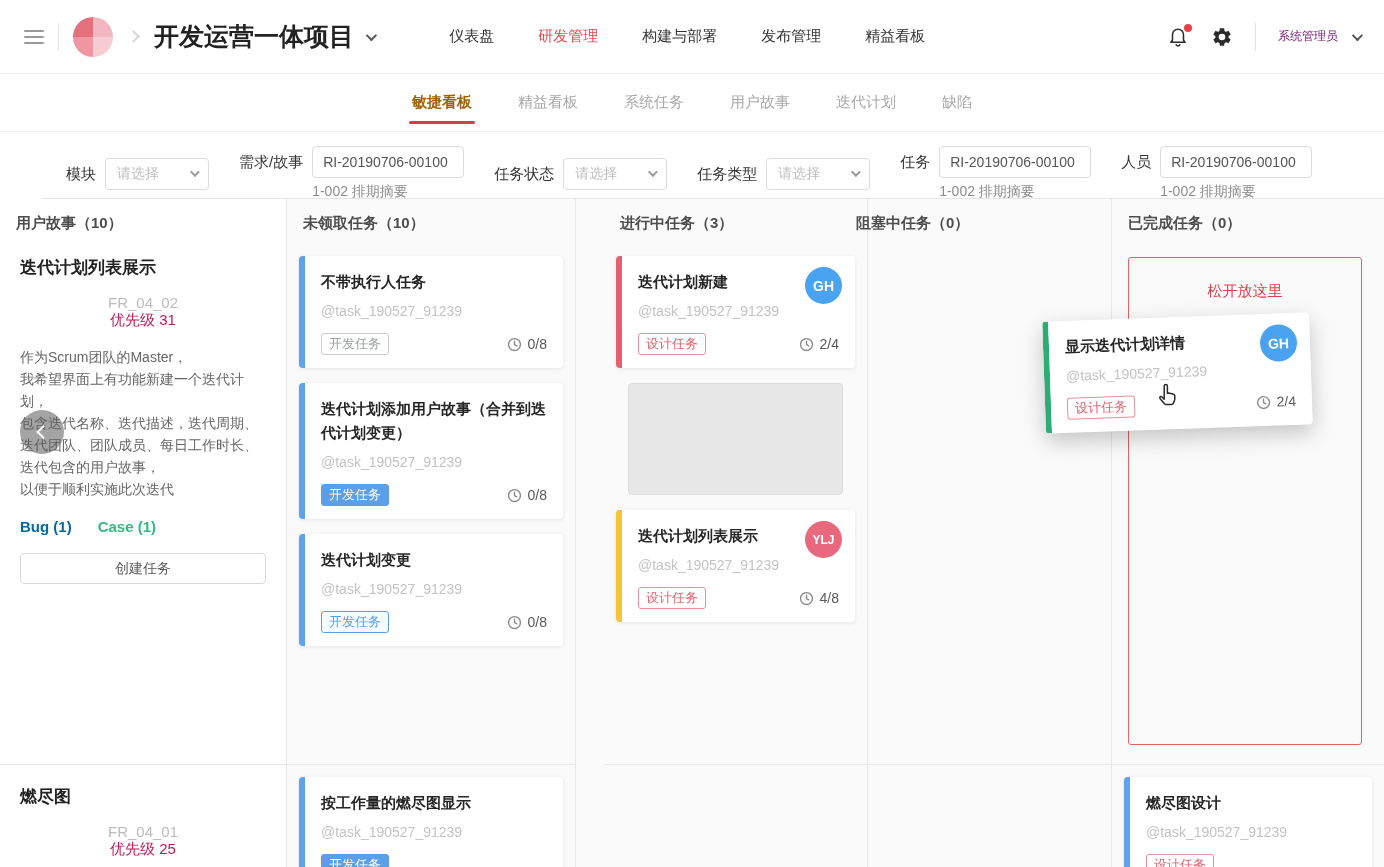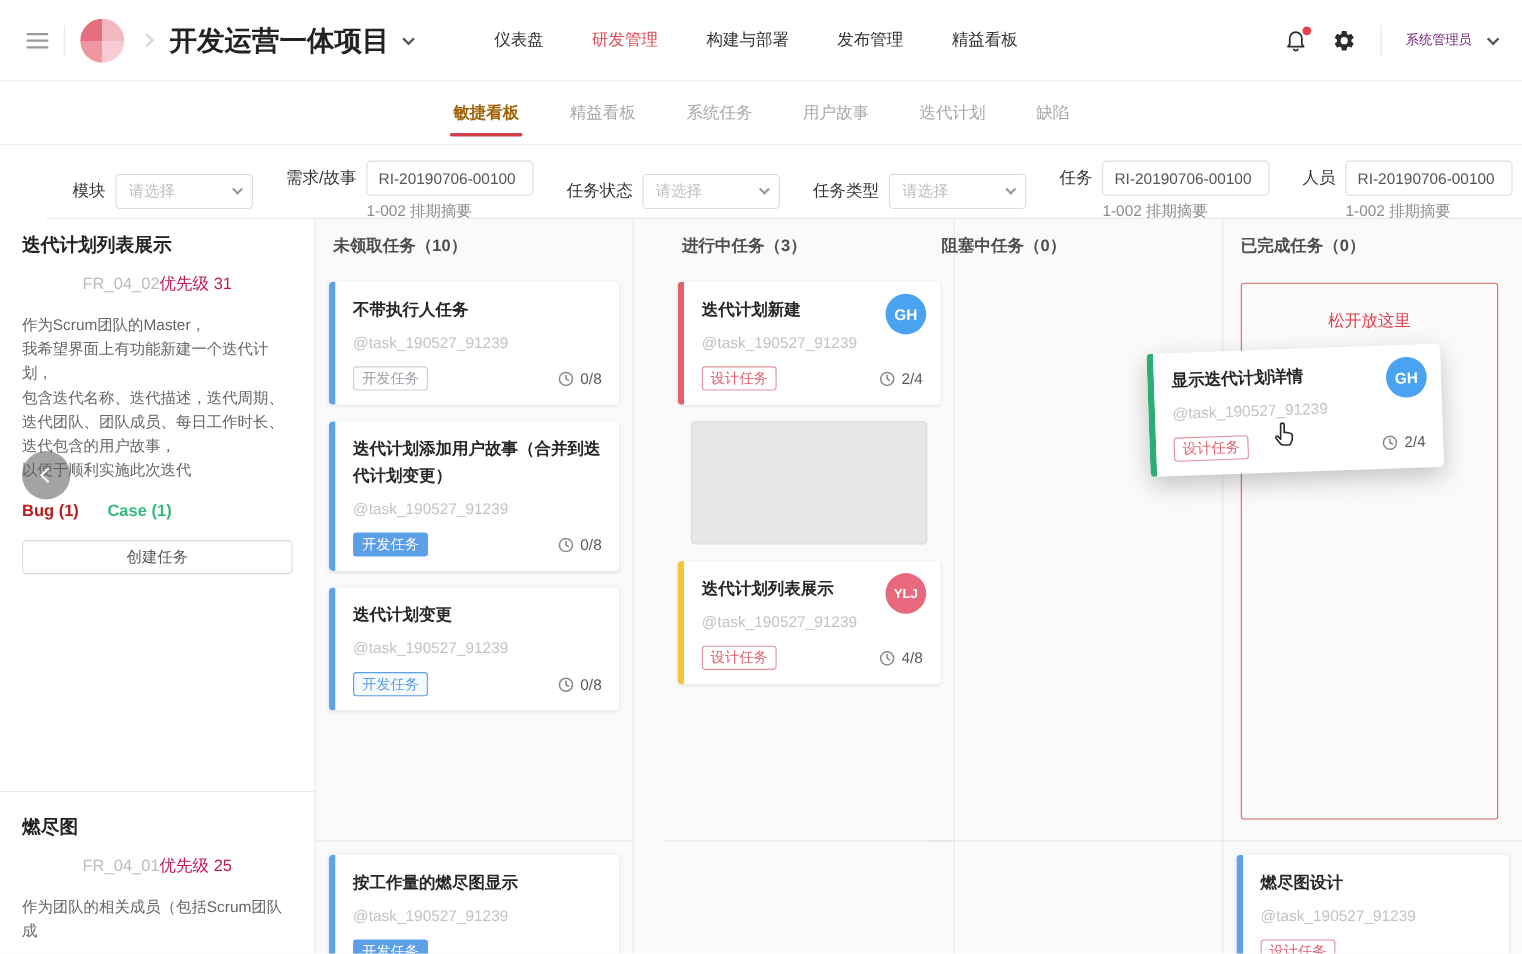--- a/index.html
+++ b/index.html
@@ -37,21 +37,21 @@
   .tab { font-size:15px; color:#a8a8a8; cursor:pointer; position:relative; white-space:nowrap; }
   .tab.active { color:#a16207; font-weight:bold; }
   .tab.active::after { content:""; position:absolute; left:-3px; right:-3px; bottom:-12px; height:3px;
     background:#d03f4c; border-radius:2px; }
 
   
   .filters { height:67px; display:flex; align-items:center; padding:17px 0 0 24px; gap:30px;
     background:#fff; border-bottom:1px solid #e5e5e5;margin-left:42px; }
   .fgroup { display:flex; gap:9px; }
   .flabel { font-size:15px; color:#333; line-height:32px; white-space:nowrap; }
-  .fselect { width:125px; height:32px; border:1px solid #dcdcdc; border-radius:4px; background:#fff;
+  .fselect { width:104px; height:32px; border:1px solid #dcdcdc; border-radius:4px; background:#fff;
     display:flex; align-items:center; justify-content:space-between; padding:0 11px; cursor:pointer; }
   .fselect .ph { font-size:14px; color:#bfbfbf; }
   .fselect .chev { border-color:#9a9a9a; width:7px; height:7px; }
   .finput-wrap { display:flex; flex-direction:column; }
   .finput { width:152px; height:32px; border:1px solid #dcdcdc; border-radius:4px; background:#fff;
     font-size:14px; color:#555; line-height:30px; padding:0 10px; }
   .fsub { font-size:14px; color:#8c8c8c; margin-top:5px; }
 
   
   .board { position:relative; height:668px; background:#fafafa; }
@@ -61,26 +61,26 @@
   .col2 { left:287px; width:289px; }
   .col3 { left:604px; width:264px; }
   .col4 { left:840px; width:272px; }
   .col5 { left:1112px; width:272px; }
   .col-header { height:45px; padding:15px 16px 0; font-size:15px; font-weight:bold; color:#4d4d4d; }
   .row1 { height:520px; position:relative; }
   .row2 { border-top:1px solid #e7e7e7; flex:1; overflow:hidden; }
 
   .story-pane { padding:12px 20px 0; }
   .story-title { font-size:17px; font-weight:bold; color:#222; margin-bottom:15px; }
-  .story-meta { display:flex; justify-content:center; align-items:center; margin-bottom:16px; }
+  .story-meta { display:flex; justify-content:space-between; align-items:center; margin-bottom:16px;flex-direction:column; }
   .story-code { font-size:15px; color:#bcbcbc; }
   .story-priority { font-size:15px; color:#be185d; }
   .story-desc { font-size:14px; color:#666; line-height:22px; white-space:pre-line; margin-bottom:18px; }
   .story-badges { display:flex; gap:26px; margin-bottom:18px; }
-  .badge-bug { font-size:15px; font-weight:bold; color:#b91c1c; }
+  .badge-bug { font-size:15px; font-weight:bold; color:#0369a1; }
   .badge-case { font-size:15px; font-weight:bold; color:#33b87f; }
   .create-btn { width:100%; height:31px; border:1px solid #d9d9d9; border-radius:4px; background:#fff;
     font-size:14px; color:#595959; display:flex; align-items:center; justify-content:center; cursor:pointer; }
 
   .cards { padding:12px 12px 0; display:flex; flex-direction:column; gap:15px; }
   .card { background:#fff; border-radius:4px; border-left:6px solid #5da2ee;
     box-shadow:0 1px 4px rgba(0,0,0,0.09); padding:14px 16px 13px; position:relative; }
   .card.b-blue { border-left-color:#5da2ee; }
   .card.b-red { border-left-color:#e5606f; }
   .card.b-yellow { border-left-color:#f3c43c; }
@@ -215,20 +215,21 @@
       <div class="finput-wrap">
         <div class="finput">RI-20190706-00100</div>
         <span class="fsub">1-002 排期摘要</span>
       </div>
     </div>
   </div>
 
   <div class="board">
 
     <div class="col col1 col-r-border">
+      <div class="col-header">用户故事（10）</div>
       <div class="row1">
         <div class="story-pane">
           <div class="story-title">迭代计划列表展示</div>
           <div class="story-meta">
             <span class="story-code">FR_04_02</span>
             <span class="story-priority">优先级 31</span>
           </div>
           <div class="story-desc">作为Scrum团队的Master，
 我希望界面上有功能新建一个迭代计划，
 包含迭代名称、迭代描述，迭代周期、迭代团队、团队成员、每日工作时长、迭代包含的用户故事，

